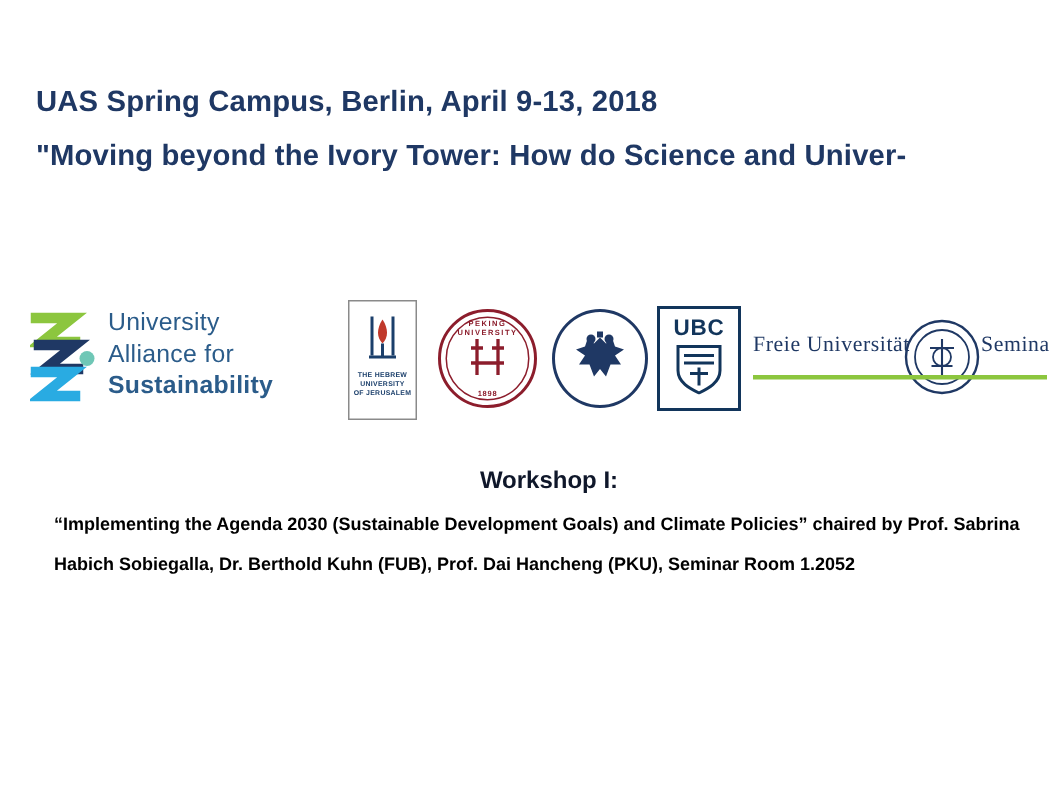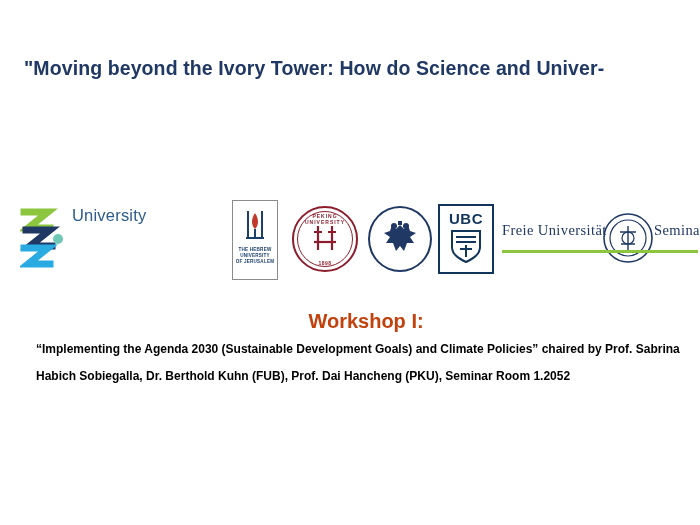--- a/index.html
+++ b/index.html
@@ -239,55 +239,58 @@
 
   
   .body-block {
     position: absolute;
     left: 36px;
     top: 308px;
     width: 652px;
   }
   .workshop-title {
     text-align: center;
-    font-size: 20px;
-    font-weight: bold;
-    color: #c2410c;
+    font-size: 16px;
+    font-weight: bold;
+    color: #0f172a;
     line-height: 26px;
     margin: 0 0 2px 0;
     padding-left: 8px;
   }
   .workshop-desc {
     font-size: 12px;
     font-weight: bold;
     color: #000000;
     line-height: 27px;
     margin: 0;
   }
 </style>
 </head>
 <body>
 
 <div class="header">
+  <div class="header-line">UAS Spring Campus, Berlin, April 9-13, 2018</div>
   <div class="header-line">"Moving beyond the Ivory Tower: How do Science and Univer-</div>
 </div>
 
 <div class="logo-strip">
 
   <div class="uas-logo">
     <span class="uas-mark">
       <svg viewBox="0 0 46 66" width="46" height="66" xmlns="http://www.w3.org/2000/svg">
         <path d="M4 6 L28 6 L8 22 L30 22" stroke="#8CC63E" stroke-width="7" fill="none" stroke-linecap="square"></path>
         <path d="M6 24 L30 24 L10 40 L32 40" stroke="#1F3864" stroke-width="7" fill="none" stroke-linecap="square"></path>
         <path d="M4 42 L28 42 L8 58 L30 58" stroke="#29ABE2" stroke-width="7" fill="none" stroke-linecap="square"></path>
         <circle cx="38" cy="33" r="5" fill="#6FC7B6"></circle>
       </svg>
     </span>
     <div class="uas-text">
       <div>University</div>
+      <div>Alliance for</div>
+      <div class="bold">Sustainability</div>
     </div>
   </div>
 
   <div class="heb-logo">
     <span class="heb-mark">
       <svg viewBox="0 0 30 36" width="30" height="36" xmlns="http://www.w3.org/2000/svg">
         <rect x="2" y="2" width="26" height="32" fill="#ffffff"></rect>
         <path d="M8 4 L8 30 M22 4 L22 30" stroke="#1b3f6b" stroke-width="2"></path>
         <path d="M15 6 C11 12 11 18 15 22 C19 18 19 12 15 6 Z" fill="#C0392B"></path>
         <path d="M15 22 L15 31" stroke="#1b3f6b" stroke-width="2"></path>

